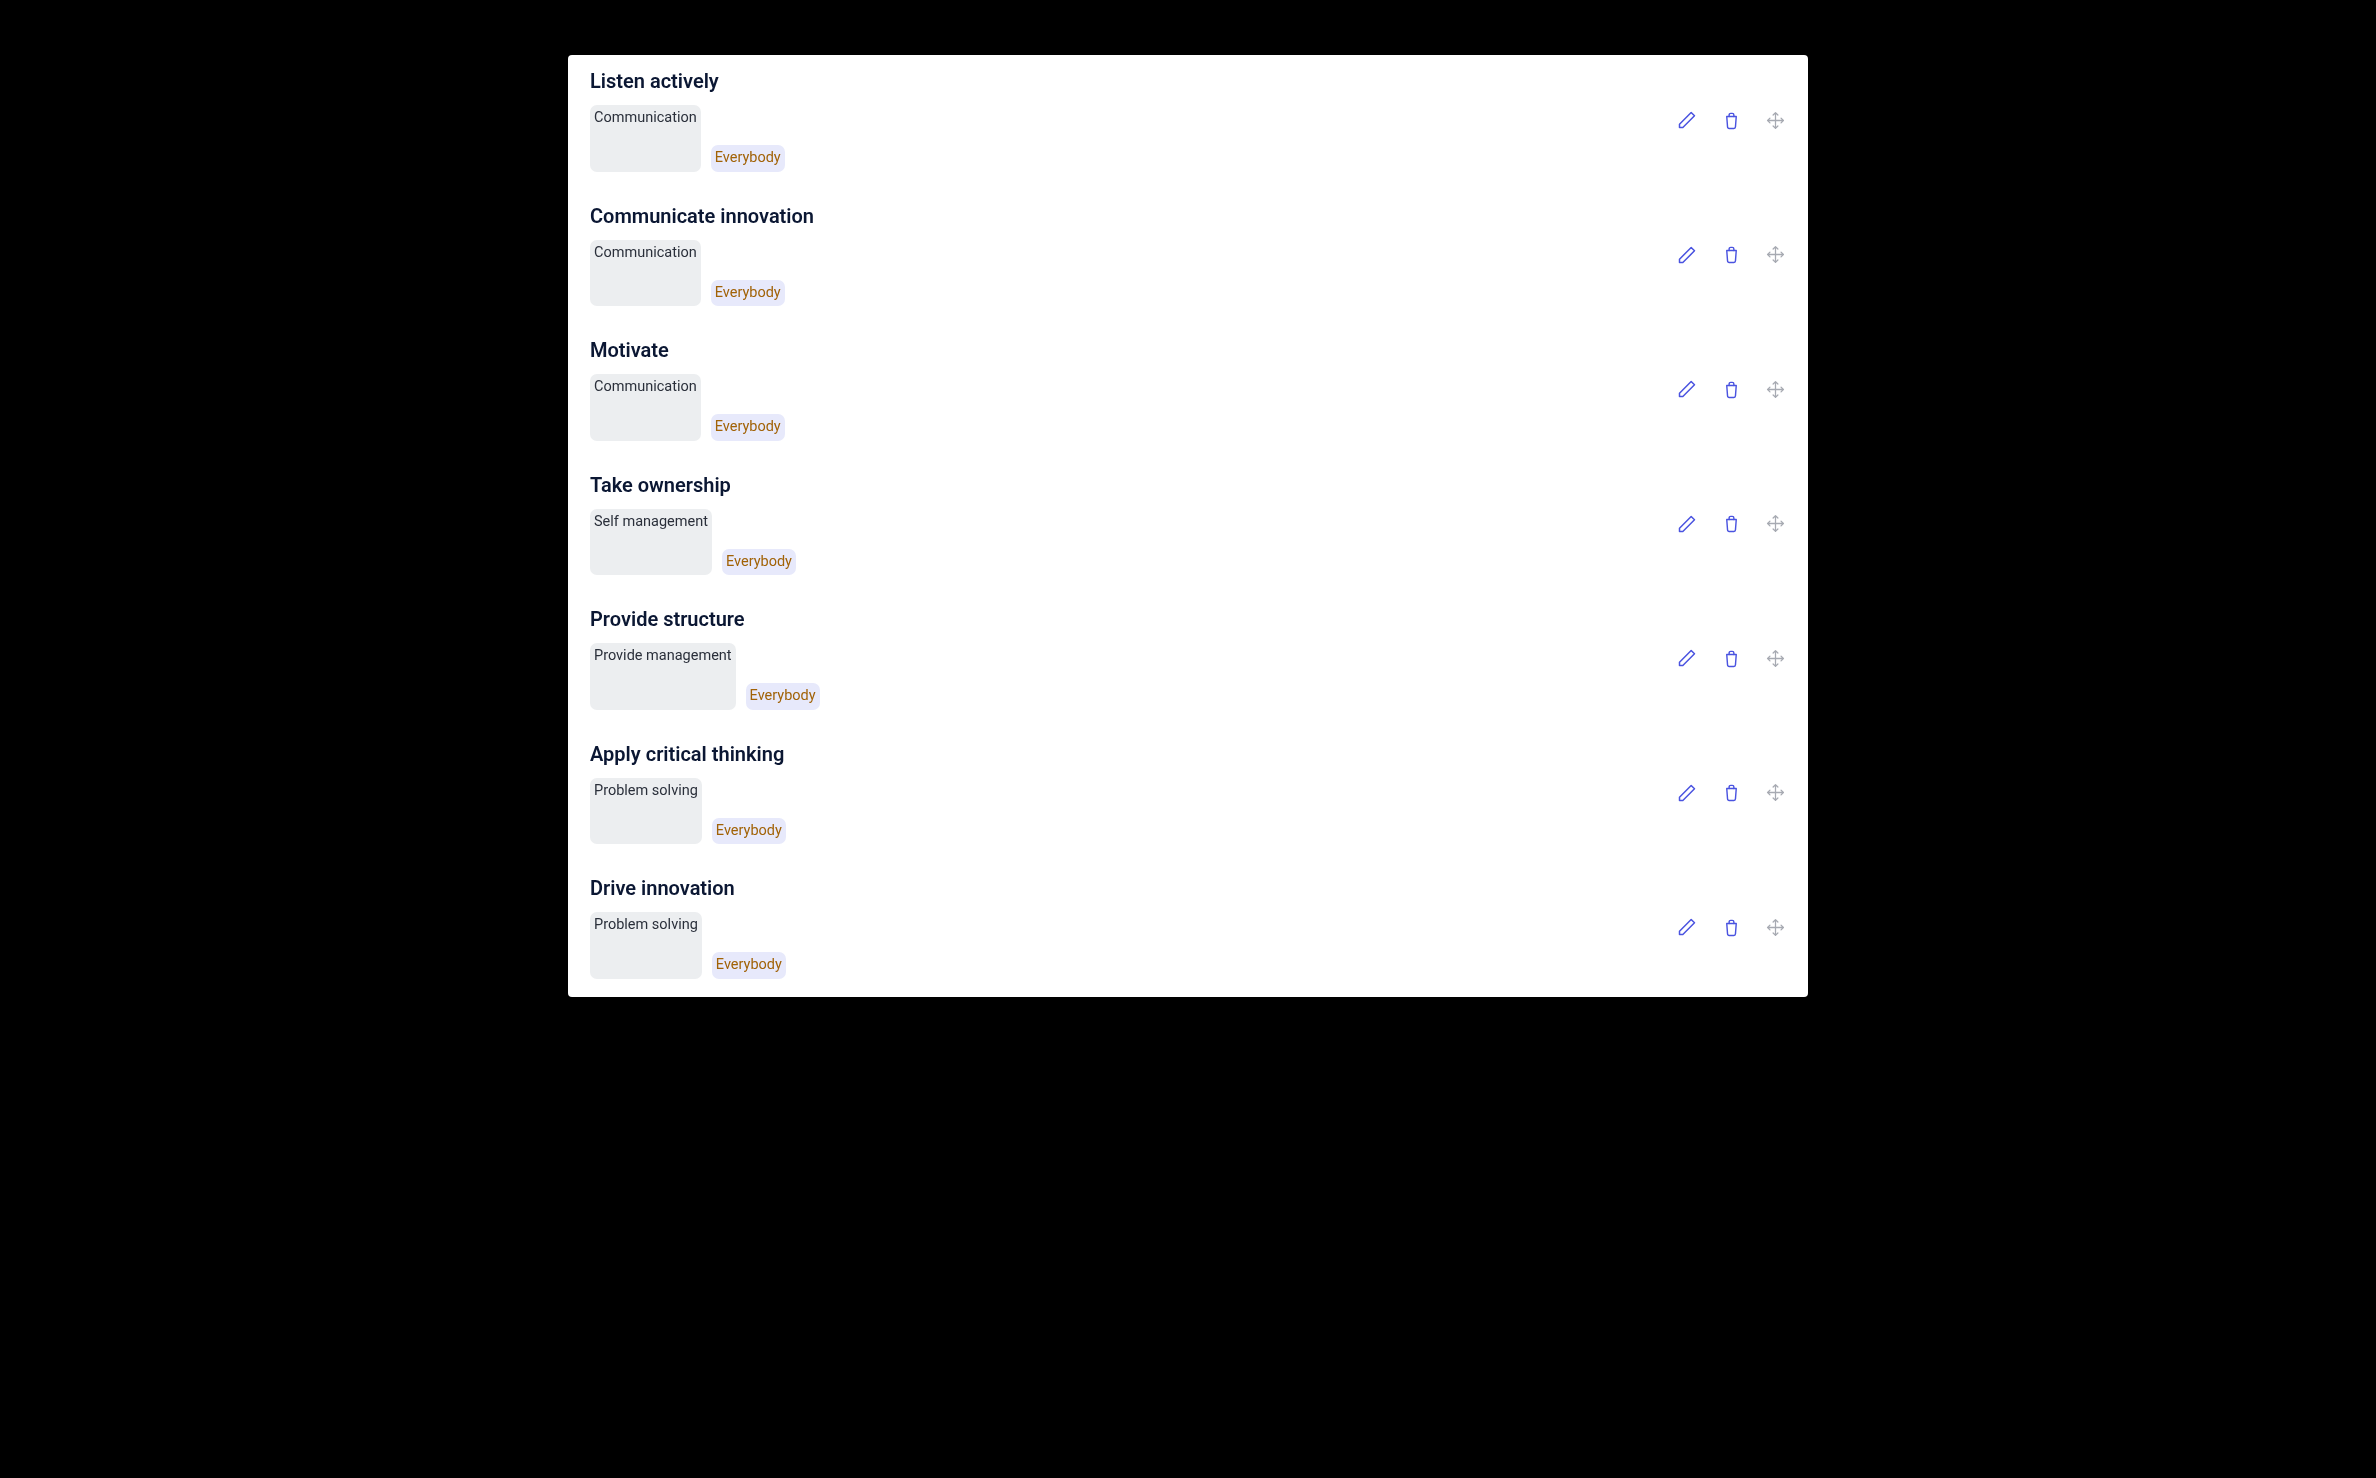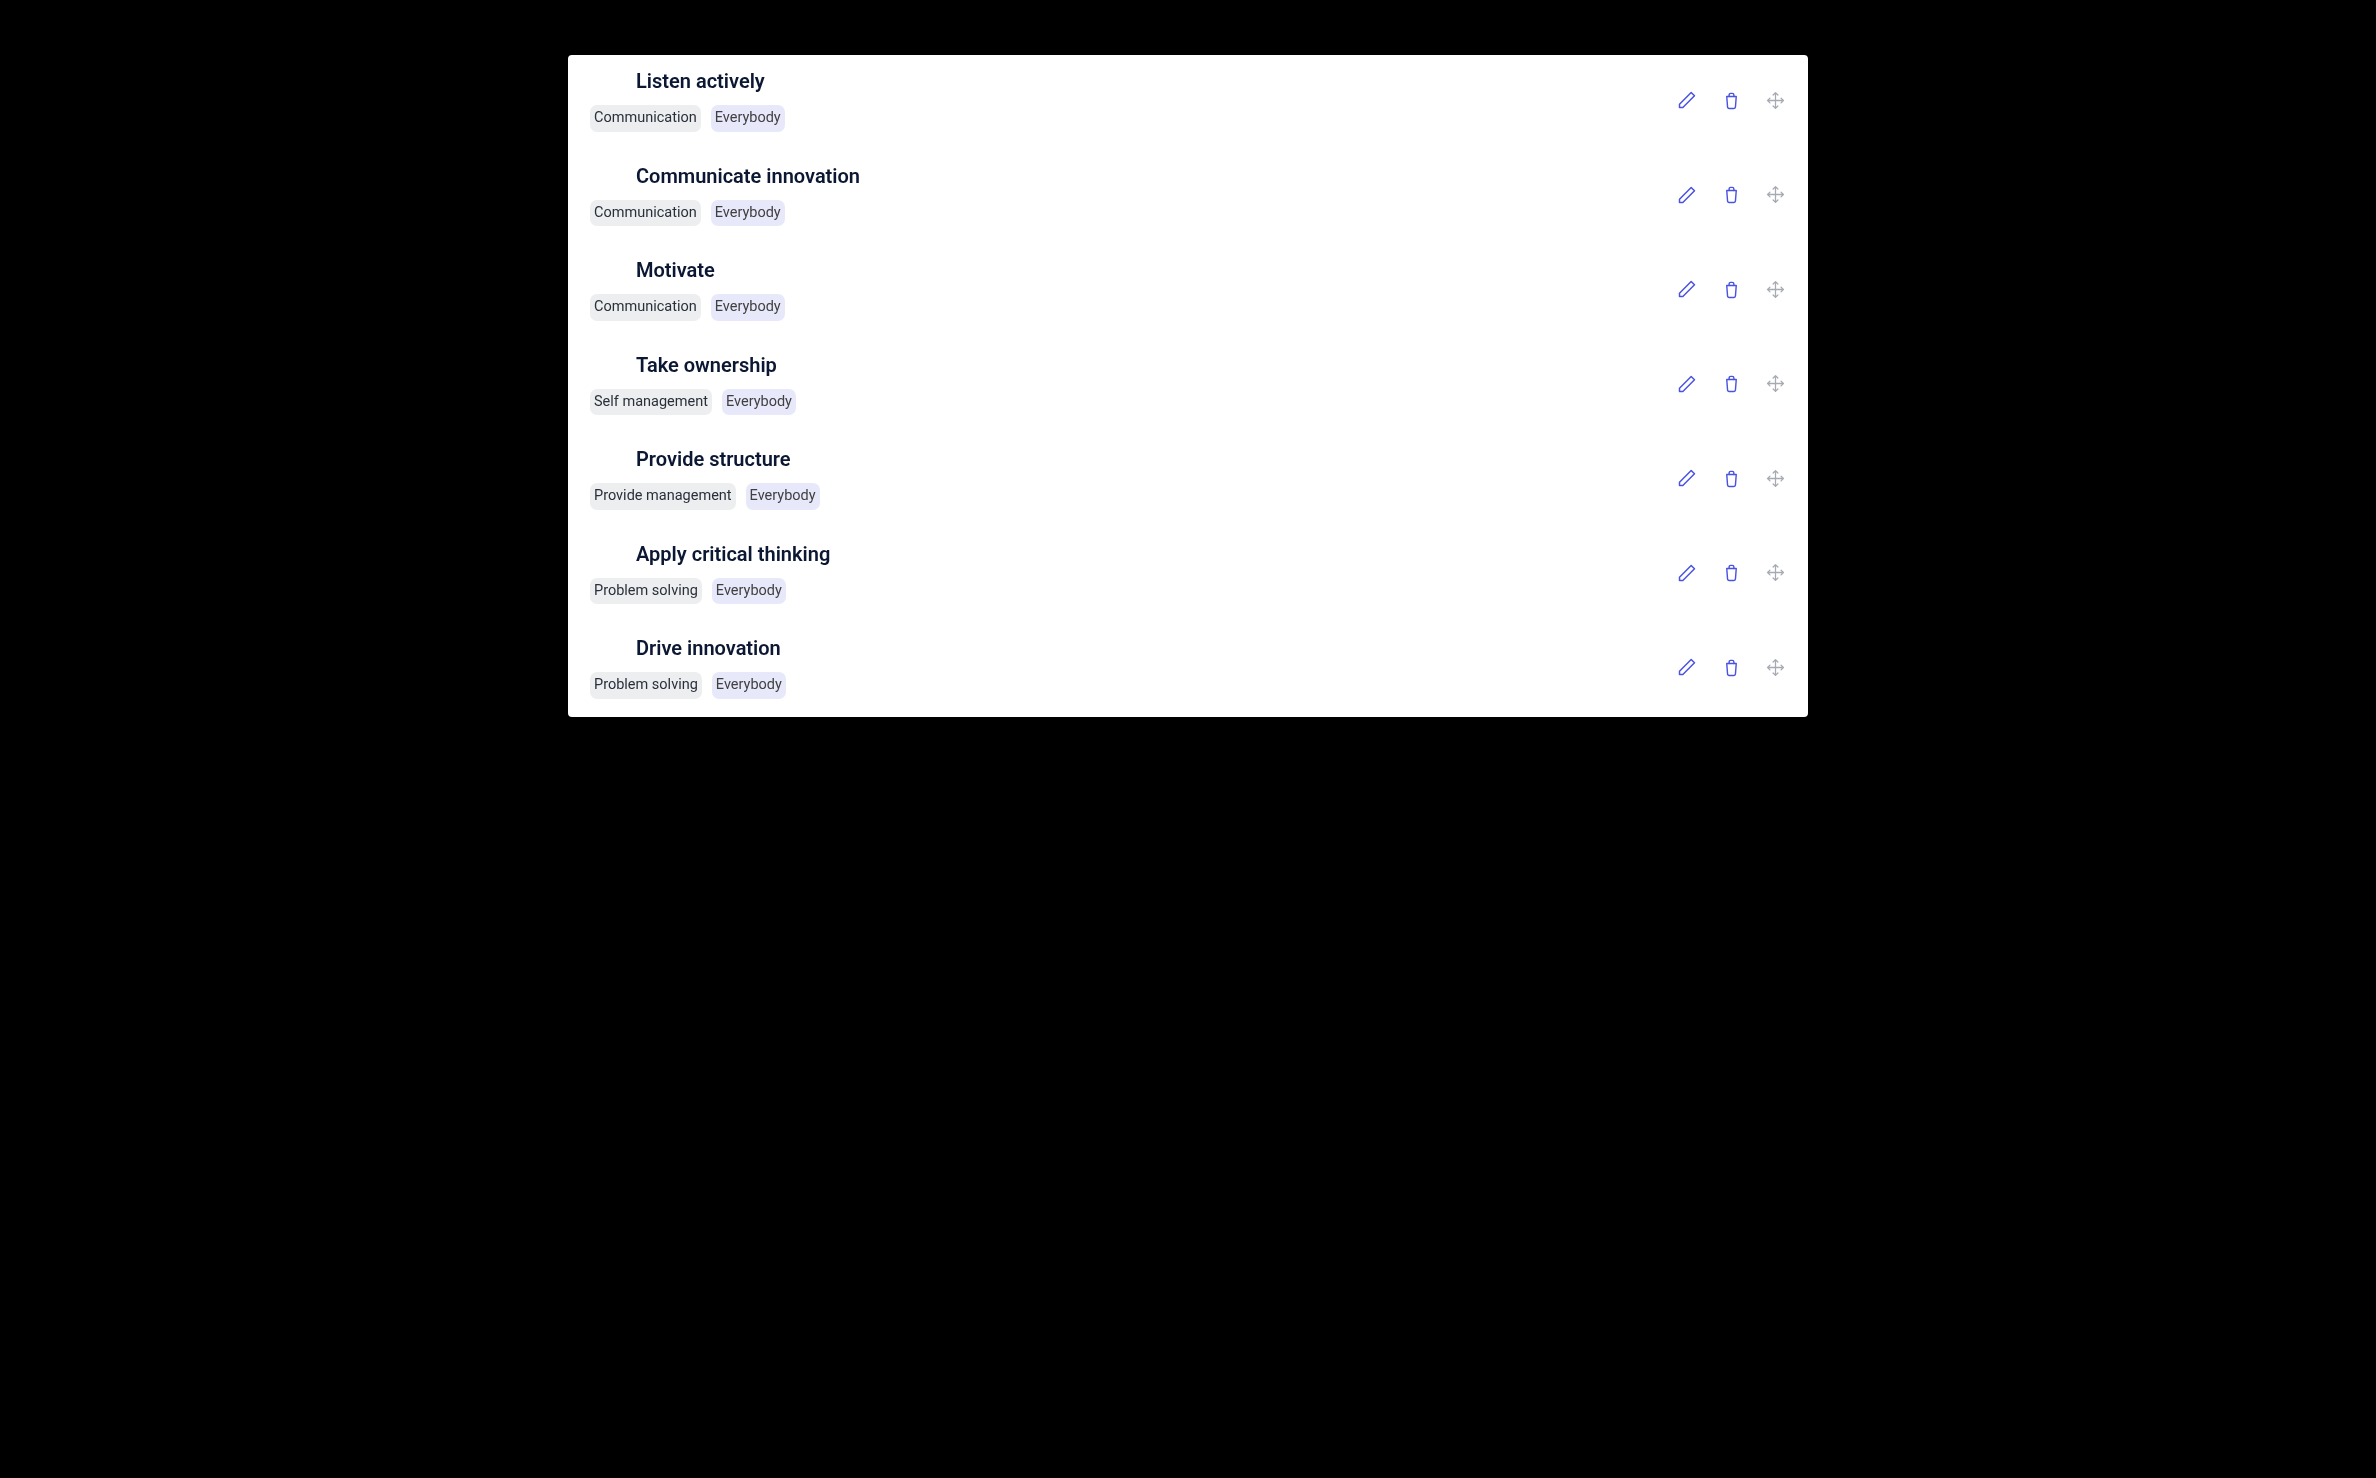--- a/index.html
+++ b/index.html
@@ -30,39 +30,39 @@
   .item-left {
     display: flex;
     flex-direction: column;
     gap: 12px;
   }
   .item-title {
     font-size: 20px;
     font-weight: 600;
     color: #0b1733;
     line-height: 1.2;
-    margin-left: 46px;
   }
   .tags {
     display: flex;
     gap: 10px;
   }
   .tag {
     font-size: 14.5px;
     padding: 6px 4px;
     border-radius: 7px;
     line-height: 1;
   }
   .tag-cat {
     background: #eceef0;
     color: #2a2f3a;
   }
   .tag-aud {
     background: #e7e9fb;
-    color: #404040;
+    color: #a16207;
+    margin-top: 40px;
   }
   .item-actions {
     display: flex;
     align-items: center;
     gap: 22px;
   }
   .action-btn {
     display: flex;
     align-items: center;
     justify-content: center;

